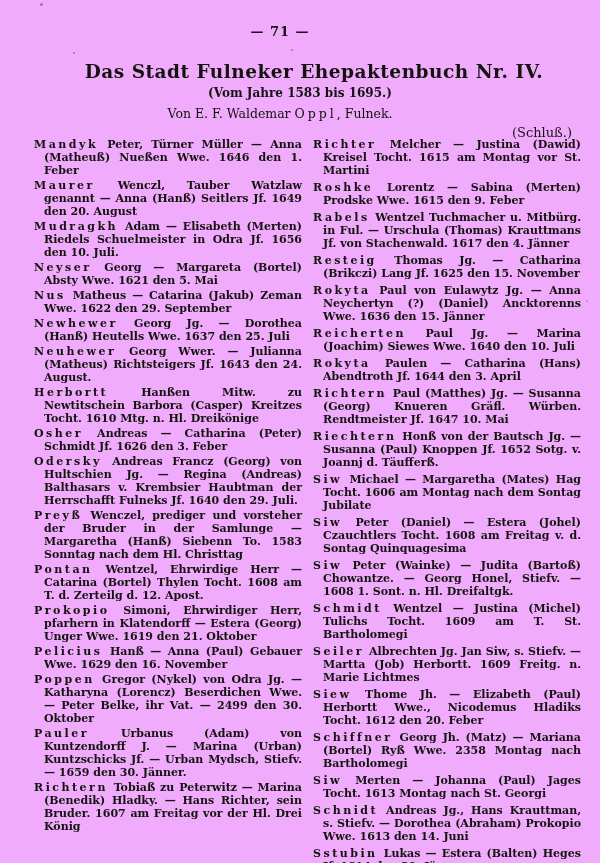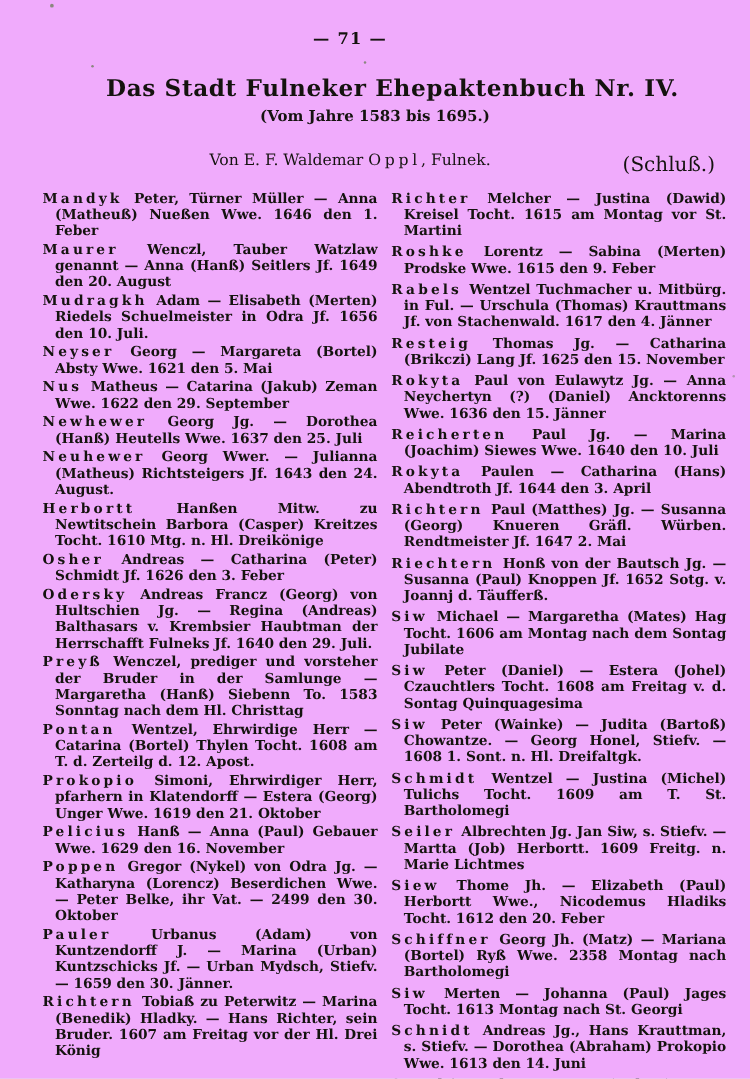--- a/index.html
+++ b/index.html
@@ -34,36 +34,36 @@
     padding-left: 28px;
   }
   .subtitle {
     text-align: center;
     font-weight: bold;
     font-size: 12px;
     margin-top: 4px;
   }
   .byline-row {
     position: relative;
-    margin-top: 20px;
+    margin-top: 6px;
     height: 18px;
   }
   .byline {
     text-align: center;
     font-size: 12.5px;
     margin-left: -40px;
   }
   .byline .spaced-name {
     letter-spacing: 3px;
   }
   .byline-note {
     position: absolute;
     right: 28px;
-    top: 2px;
-    font-size: 16px;
+    top: 19px;
+    font-size: 13px;
   }
   .columns {
     display: flex;
     gap: 11px;
     padding: 14px 20px 0 34px;
   }
   .col {
     width: 268px;
     flex: 0 0 268px;
   }
@@ -158,21 +158,21 @@
   <p class="entry"><span class="entry-name">Rabels</span><span> Wentzel Tuchmacher u. Mitbürg. in Ful. — Urschula (Thomas) Krauttmans Jf. von Stachenwald. 1617 den 4. Jänner</span></p>
 
   <p class="entry"><span class="entry-name">Resteig</span><span> Thomas Jg. — Catharina (Brikczi) Lang Jf. 1625 den 15. November</span></p>
 
   <p class="entry"><span class="entry-name">Rokyta</span><span> Paul von Eulawytz Jg. — Anna Neychertyn (?) (Daniel) Ancktorenns Wwe. 1636 den 15. Jänner</span></p>
 
   <p class="entry"><span class="entry-name">Reicherten</span><span> Paul Jg. — Marina (Joachim) Siewes Wwe. 1640 den 10. Juli</span></p>
 
   <p class="entry"><span class="entry-name">Rokyta</span><span> Paulen — Catharina (Hans) Abendtroth Jf. 1644 den 3. April</span></p>
 
-  <p class="entry"><span class="entry-name">Richtern</span><span> Paul (Matthes) Jg. — Susanna (Georg) Knueren Gräfl. Würben. Rendtmeister Jf. 1647 2. Mai</span></p>
+  <p class="entry"><span class="entry-name">Richtern</span><span> Paul (Matthes) Jg. — Susanna (Georg) Knueren Gräfl. Würben. Rendtmeister Jf. 1647 10. Mai</span></p>
 
   <p class="entry"><span class="entry-name">Riechtern</span><span> Honß von der Bautsch Jg. — Susanna (Paul) Knoppen Jf. 1652 Sotg. v. Joannj d. Täufferß.</span></p>
 
   <p class="entry"><span class="entry-name">Siw</span><span> Michael — Margaretha (Mates) Hag Tocht. 1606 am Montag nach dem Sontag Jubilate</span></p>
 
   <p class="entry"><span class="entry-name">Siw</span><span> Peter (Daniel) — Estera (Johel) Czauchtlers Tocht. 1608 am Freitag v. d. Sontag Quinquagesima</span></p>
 
   <p class="entry"><span class="entry-name">Siw</span><span> Peter (Wainke) — Judita (Bartoß) Chowantze. — Georg Honel, Stiefv. — 1608 1. Sont. n. Hl. Dreifaltgk.</span></p>
 
   <p class="entry"><span class="entry-name">Schmidt</span><span> Wentzel — Justina (Michel) Tulichs Tocht. 1609 am T. St. Bartholomegi</span></p>

